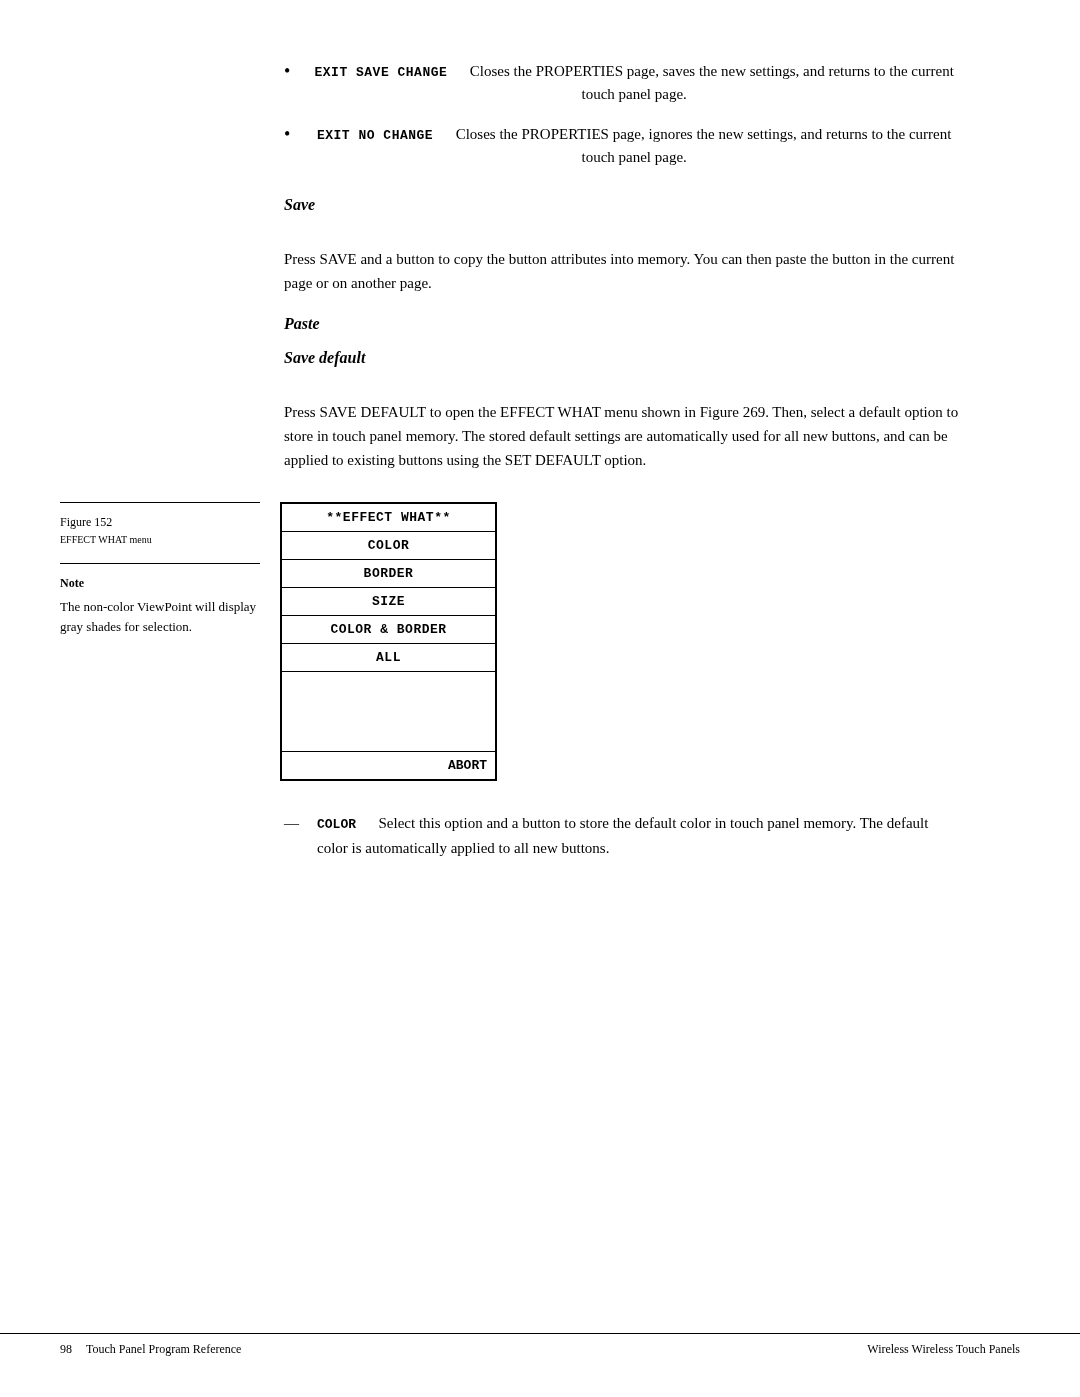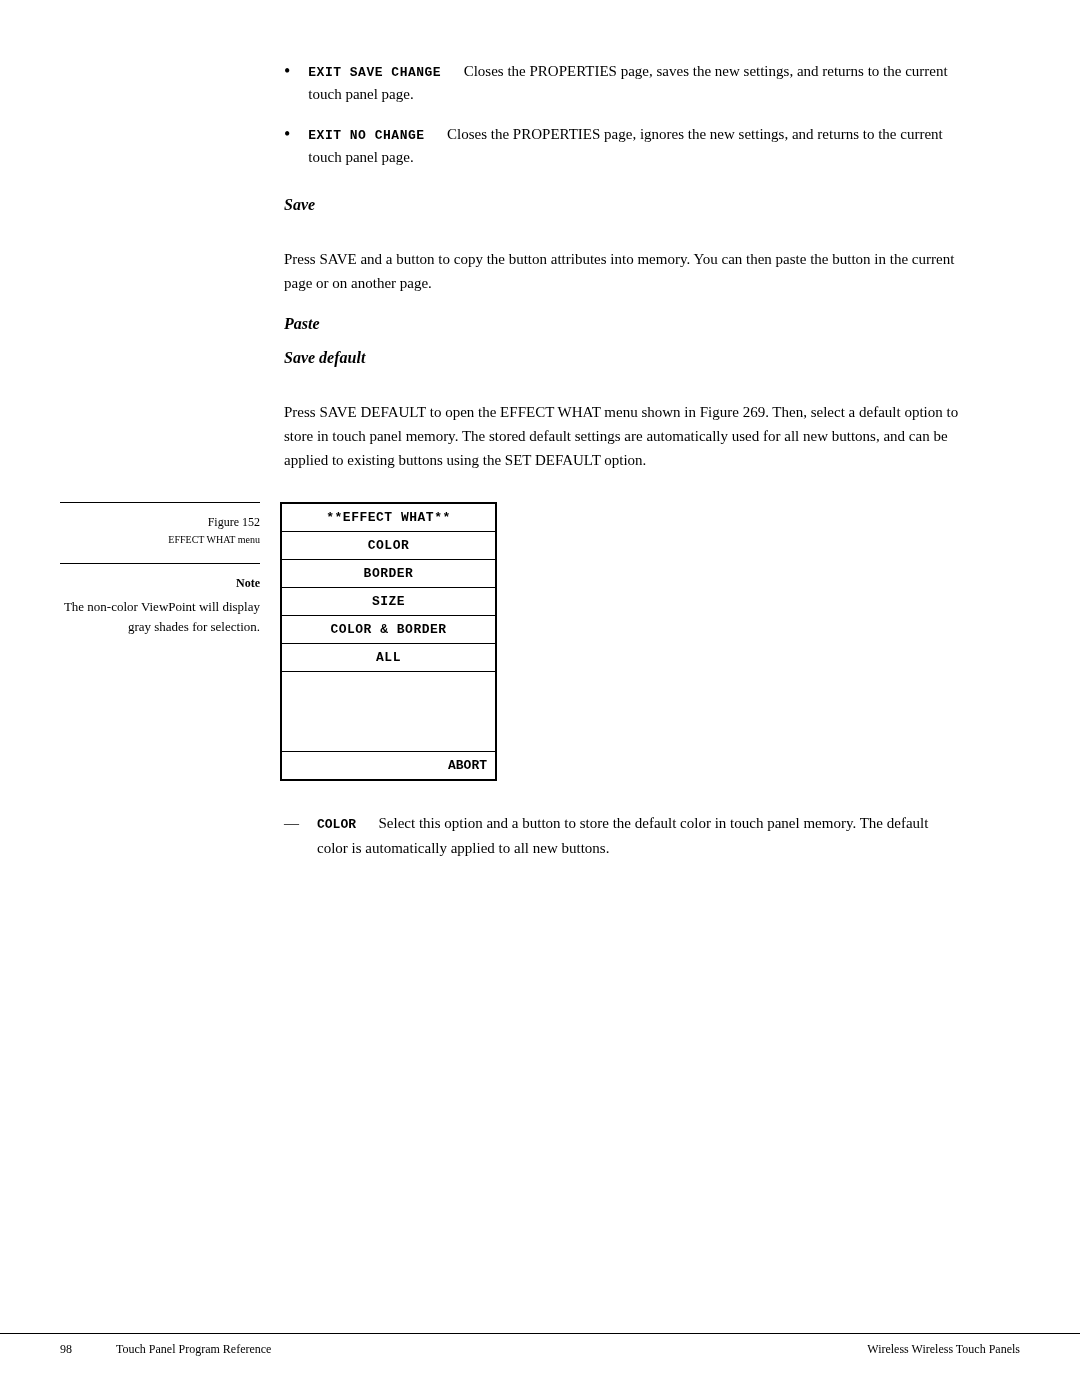--- a/index.html
+++ b/index.html
@@ -45,20 +45,21 @@
 
     .bullet-dot {
       font-size: 18px;
       margin-right: 18px;
       margin-top: -2px;
       flex-shrink: 0;
     }
 
     .bullet-text {
       flex: 1;
+      text-align: center;
     }
 
     .label-bold {
       font-family: 'Courier New', Courier, monospace;
       font-size: 13px;
       font-weight: bold;
       letter-spacing: 0.5px;
     }
 
     .section-heading {
@@ -80,21 +81,20 @@
       display: flex;
       margin-top: 30px;
       margin-bottom: 30px;
       margin-left: 60px;
     }
 
     .figure-sidebar {
       width: 220px;
       flex-shrink: 0;
       padding-right: 20px;
-      text-align: right;
     }
 
     .figure-label {
       font-size: 12px;
       margin-bottom: 4px;
     }
 
     .figure-caption {
       font-size: 10px;
       margin-bottom: 18px;
@@ -181,21 +181,21 @@
       display: flex;
       justify-content: space-between;
       padding: 0 60px;
       font-size: 12px;
       border-top: 1px solid #000;
       padding-top: 8px;
     }
 
     .footer-left {
       display: flex;
-      gap: 44px;
+      gap: 14px;
     }
   </style>
 </head>
 <body>
 
 <div class="page">
 
   <div class="content-area">
     <ul class="bullet-list">
       <li>

